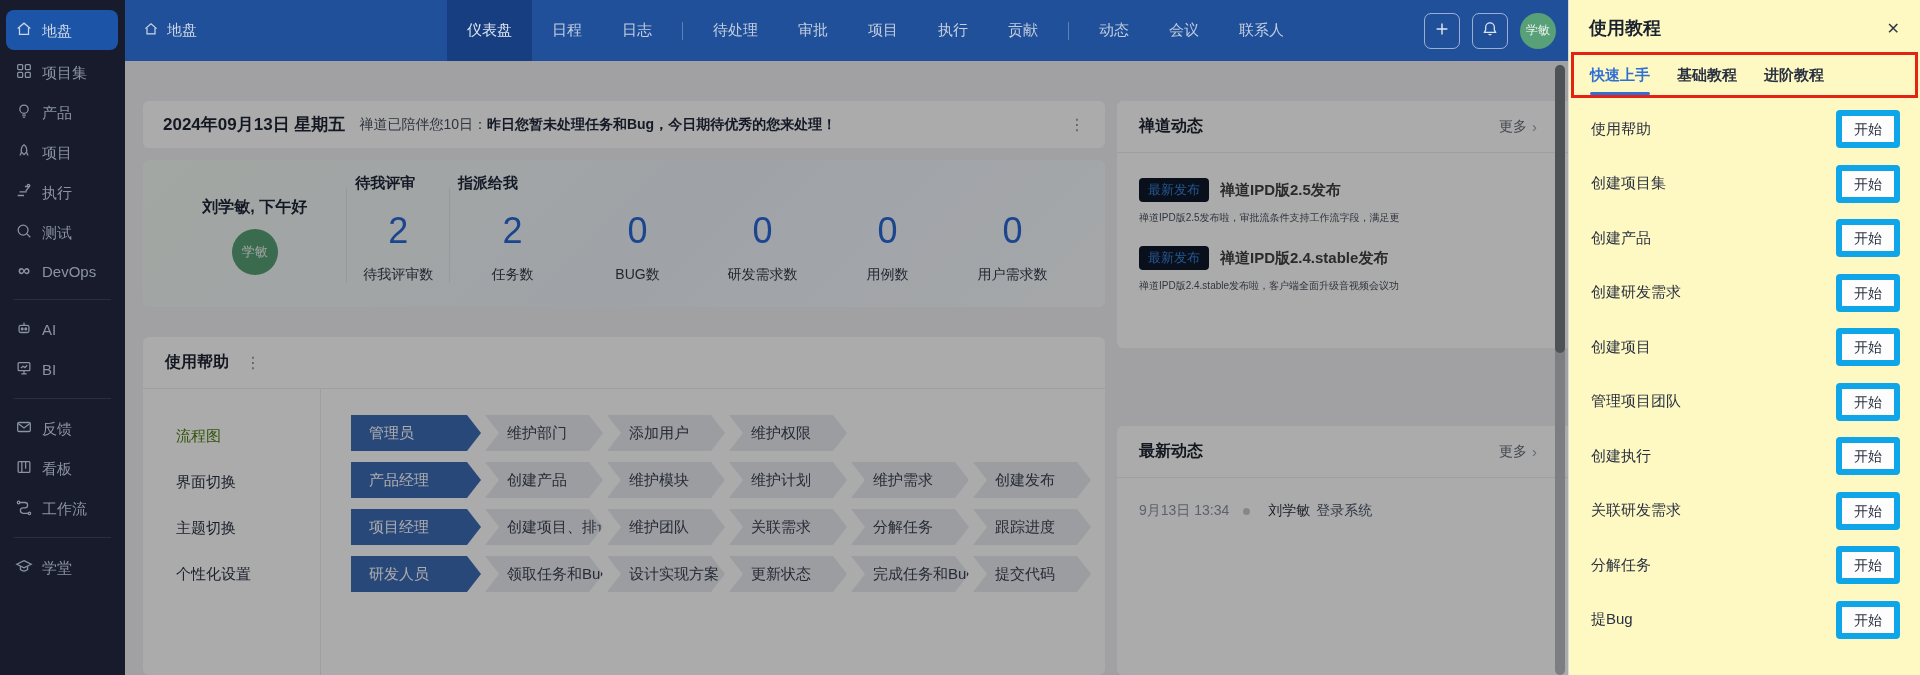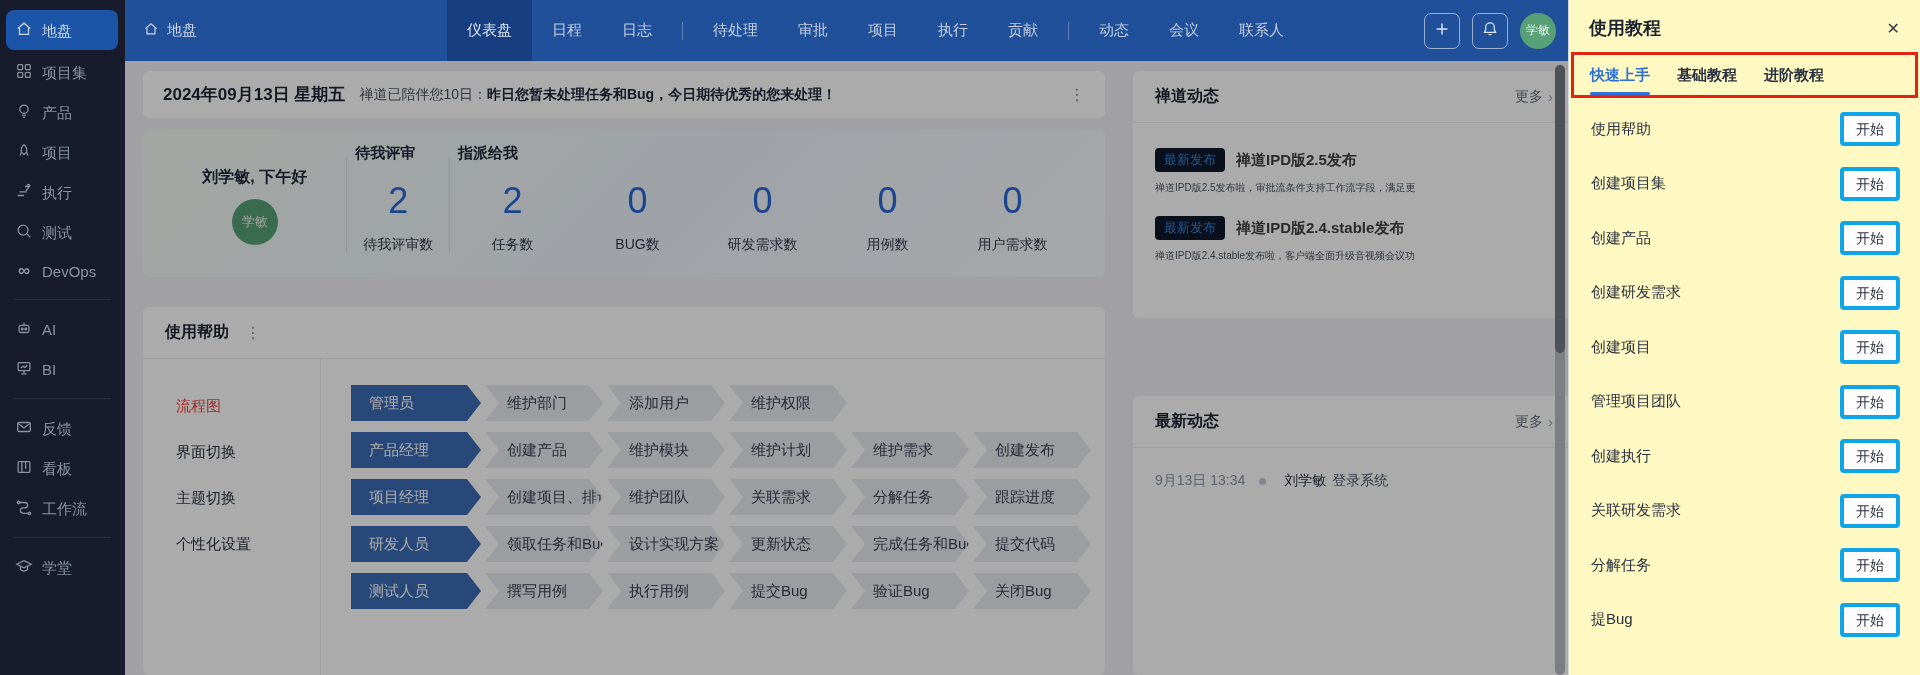--- a/index.html
+++ b/index.html
@@ -23,21 +23,21 @@
   .brand { display:flex; align-items:center; gap:8px; font-size:15px; color:#cdd6e6; margin-left:18px; cursor:pointer; }
   .nav-menu { display:flex; align-items:center; height:100%; margin-left:250px; }
   .nav-tab { height:100%; display:flex; align-items:center; padding:0 20px; font-size:15px; cursor:pointer; white-space:nowrap; }
   .nav-tab.active { background:#173e80; color:#dfe6f2; }
   .nav-div { width:1px; height:18px; background:rgba(255,255,255,.28); margin:0 10px; }
   .nav-right { margin-left:auto; display:flex; align-items:center; gap:12px; padding-right:12px; }
   .icon-btn { width:36px; height:36px; border:1px solid rgba(255,255,255,.55); border-radius:7px; display:flex; align-items:center; justify-content:center; color:#dfe6f2; cursor:pointer; }
   .avatar { width:36px; height:36px; border-radius:50%; background:#58a077; color:#eef5ef; font-size:12px; display:flex; align-items:center; justify-content:center; cursor:pointer; }
 
   
-  .content { position:relative; flex:1; display:flex; gap:28px; padding:10px 31px 0 18px; overflow:hidden; }
+  .content { position:relative; flex:1; display:flex; gap:12px; padding:40px 31px 0 18px; overflow:hidden; }
   .content::after { content:''; position:absolute; inset:0; background:rgba(0,0,0,.33); z-index:50; pointer-events:none; }
   .col-left { width:962px; display:flex; flex-direction:column; flex-shrink:0; }
   .col-right { width:474px; display:flex; flex-direction:column; flex-shrink:0; }
   .card { background:#fff; border-radius:6px; }
 
   
   .banner { height:47px; display:flex; align-items:center; padding:0 20px; }
   .banner-date { font-size:17px; font-weight:bold; color:#1d2433; }
   .banner-note { font-size:14px; color:#474f5e; margin-left:14px; }
   .banner-note b { color:#20283a; }
@@ -55,21 +55,21 @@
   .scol-label { font-size:14px; color:#333a47; margin-top:14px; white-space:nowrap; }
   .sgroup { flex:1; display:flex; justify-content:center; }
 
   
   .help { margin-top:30px; flex:1; display:flex; flex-direction:column; }
   .card-head { display:flex; align-items:center; padding:15px 22px; }
   .card-title { font-size:16px; font-weight:bold; color:#1c2330; }
   .hdiv { height:1px; background:#ebedf1; }
   .help-body { flex:1; display:flex; }
   .help-menu { width:177px; padding:38px 0 0 33px; display:flex; flex-direction:column; gap:27px; font-size:15px; color:#2a3140; }
-  .help-menu .hm.active { color:#ef4444; }
+  .help-menu .hm.active { color:#4d7c0f; }
   .hm { cursor:pointer; }
   .help-flows { flex:1; padding:26px 0 0 30px; border-left:1px solid #ebedf1; }
   .flow-row { display:flex; gap:4px; margin-bottom:11px; }
   .chip { height:36px; line-height:36px; width:118px; padding:0 12px 0 22px; font-size:15px; color:#3a4150; background:#e8ebf1; white-space:nowrap; overflow:hidden; clip-path:polygon(0 0,calc(100% - 14px) 0,100% 50%,calc(100% - 14px) 100%,0 100%,14px 50%); }
   .chip.role { width:130px; padding-left:18px; background:#3e6cb7; color:#fff; clip-path:polygon(0 0,calc(100% - 14px) 0,100% 50%,calc(100% - 14px) 100%,0 100%); }
 
   
   .news { height:247px; display:flex; flex-direction:column; }
   .more { margin-left:auto; font-size:14px; color:#666e7a; display:flex; align-items:center; gap:5px; cursor:pointer; }
   .more .chev { color:#9aa1ab; font-size:15px; }
@@ -96,21 +96,21 @@
   .drawer-head { display:flex; align-items:center; padding:16px 20px 10px; }
   .drawer-title { font-size:18px; font-weight:bold; color:#1c2330; }
   .close-x { margin-left:auto; font-size:16px; color:#333a47; cursor:pointer; }
   .tabs-box { margin:2px 2px 0; border:3px solid #e42313; padding:11px 16px 0; display:flex; gap:27px; }
   .tab { font-size:15px; font-weight:bold; color:#2a3140; cursor:pointer; padding-bottom:10px; }
   .tab.active { color:#2f6fd6; position:relative; }
   .tab.active::after { content:''; position:absolute; left:0; right:0; bottom:0; height:3px; background:#2f6fd6; border-radius:2px; }
   .tut-list { padding:4px 20px 0 22px; overflow:hidden; }
   .tut-row { height:54.5px; display:flex; align-items:center; justify-content:space-between; }
   .tut-label { font-size:15px; color:#2a3140; }
-  .start-btn { font-size:14px; color:#2a3140; background:#fdfdfe; border:4px solid #0ea5e9; border-radius:4px; padding:6px 12px; cursor:pointer; line-height:1; }
+  .start-btn { font-size:14px; color:#2a3140; background:#fdfdfe; border:6px solid #0ea5e9; border-radius:4px; padding:6px 12px; cursor:pointer; line-height:1; }
 </style>
 </head>
 <body>
 
 <div class="app">
 
   <aside class="sidebar">
     <div class="side-item active">
       <span><svg width="18" height="18" viewBox="0 0 20 20" fill="none" stroke="currentColor" stroke-width="1.4">
             <path d="M3 9.5 L10 3.5 L17 9.5"></path>
@@ -343,28 +343,20 @@
                 <div class="chip">跟踪进度</div>
               </div>
               <div class="flow-row">
                 <div class="chip role">研发人员</div>
                 <div class="chip">领取任务和Bug</div>
                 <div class="chip">设计实现方案</div>
                 <div class="chip">更新状态</div>
                 <div class="chip">完成任务和Bug</div>
                 <div class="chip">提交代码</div>
               </div>
-              <div class="flow-row">
-                <div class="chip role">测试人员</div>
-                <div class="chip">撰写用例</div>
-                <div class="chip">执行用例</div>
-                <div class="chip">提交Bug</div>
-                <div class="chip">验证Bug</div>
-                <div class="chip">关闭Bug</div>
-              </div>
             </div>
           </div>
         </div>
       </div>
 
       <div class="col-right">
 
         <div class="card news">
           <div class="card-head">
             <span class="card-title">禅道动态</span>

